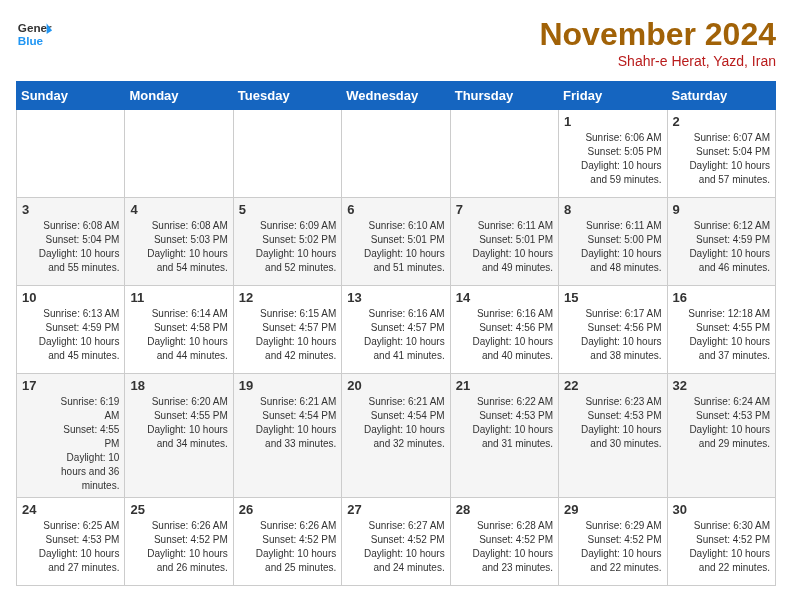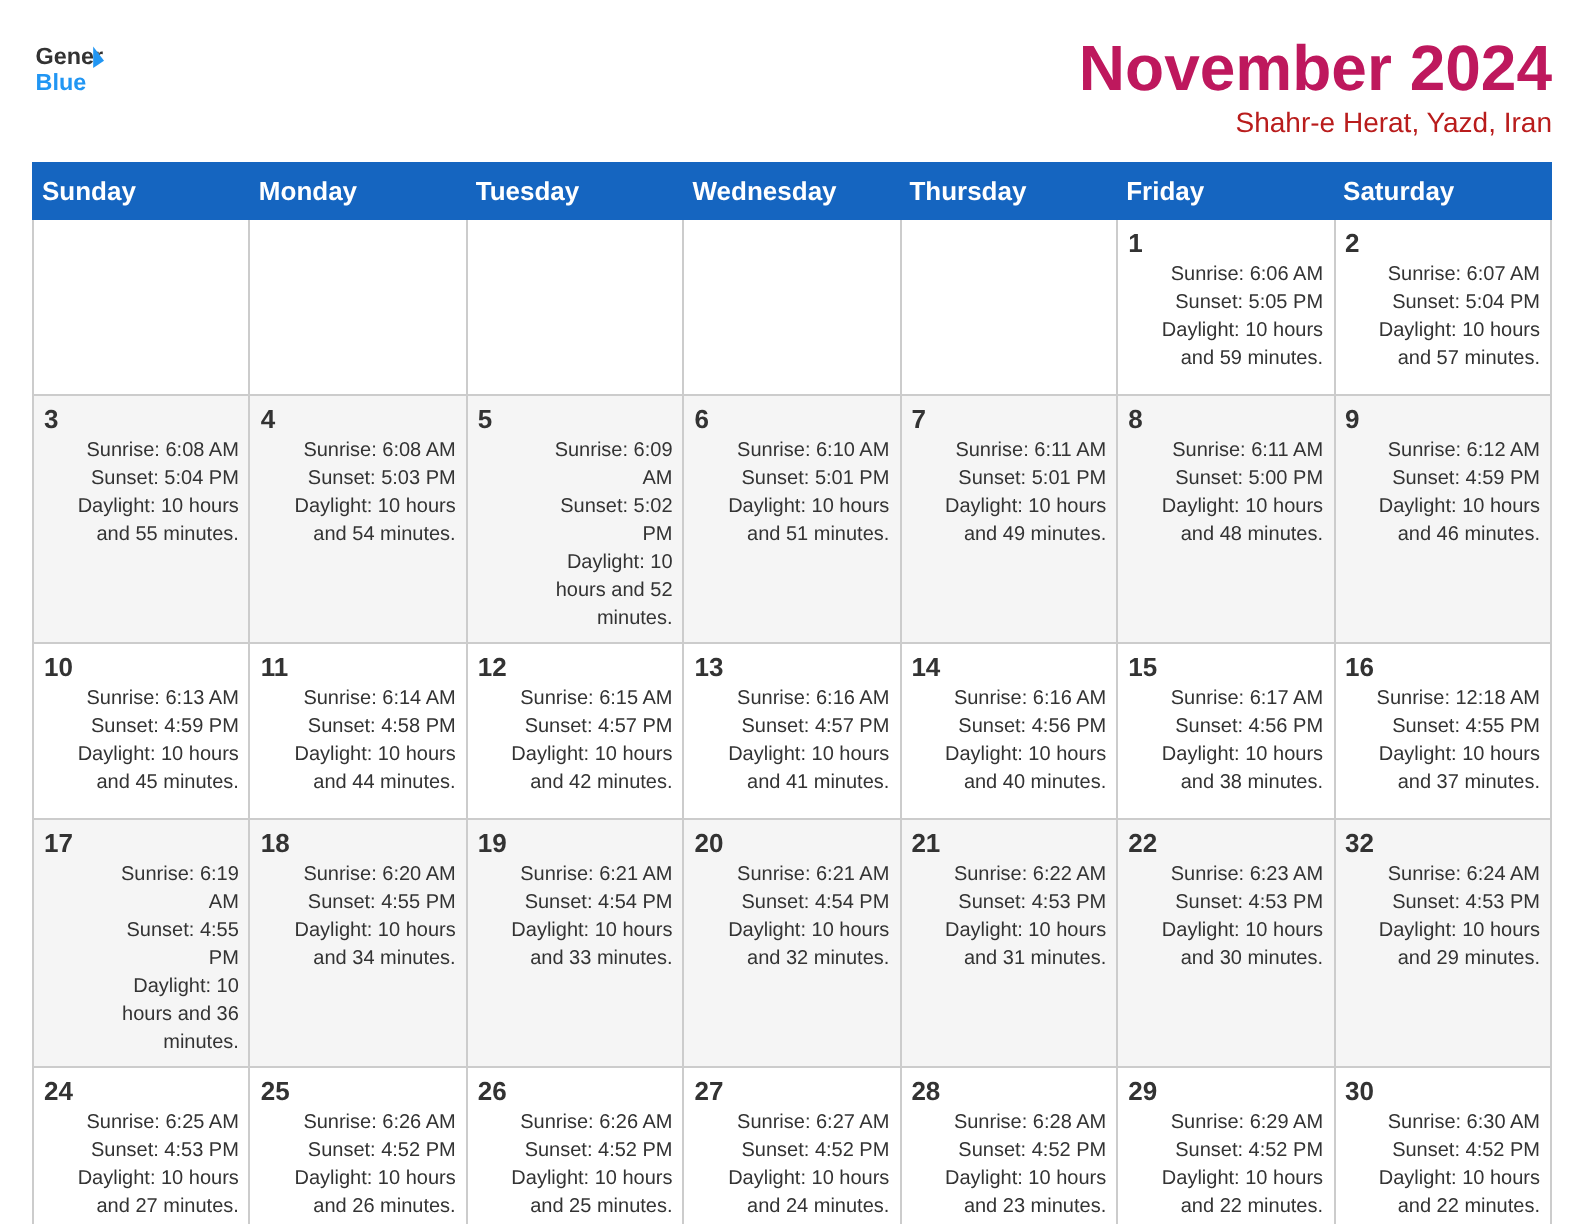--- a/index.html
+++ b/index.html
@@ -24,21 +24,21 @@
     .logo-icon {
       width: 36px;
       height: 36px;
     }
     .title-block {
       text-align: right;
     }
     .month-title {
       font-size: 32px;
       font-weight: bold;
-      color: #be185d;
+      color: #a16207;
     }
     .location {
       font-size: 14px;
       color: #b91c1c;
     }
     .calendar {
       width: 100%;
       border-collapse: collapse;
       table-layout: fixed;
     }
@@ -136,21 +136,21 @@
 Daylight: 10 hours and 55 minutes.</div>
         </td>
         <td>
           <span class="day-number">4</span>
           <div class="day-info" style="white-space: pre-line;">Sunrise: 6:08 AM
 Sunset: 5:03 PM
 Daylight: 10 hours and 54 minutes.</div>
         </td>
         <td>
           <span class="day-number">5</span>
-          <div class="day-info" style="white-space: pre-line; margin-left: 36px;">Sunrise: 6:09 AM
+          <div class="day-info" style="white-space: pre-line;">Sunrise: 6:09 AM
 Sunset: 5:02 PM
 Daylight: 10 hours and 52 minutes.</div>
         </td>
         <td>
           <span class="day-number">6</span>
           <div class="day-info" style="white-space: pre-line;">Sunrise: 6:10 AM
 Sunset: 5:01 PM
 Daylight: 10 hours and 51 minutes.</div>
         </td>
         <td>

